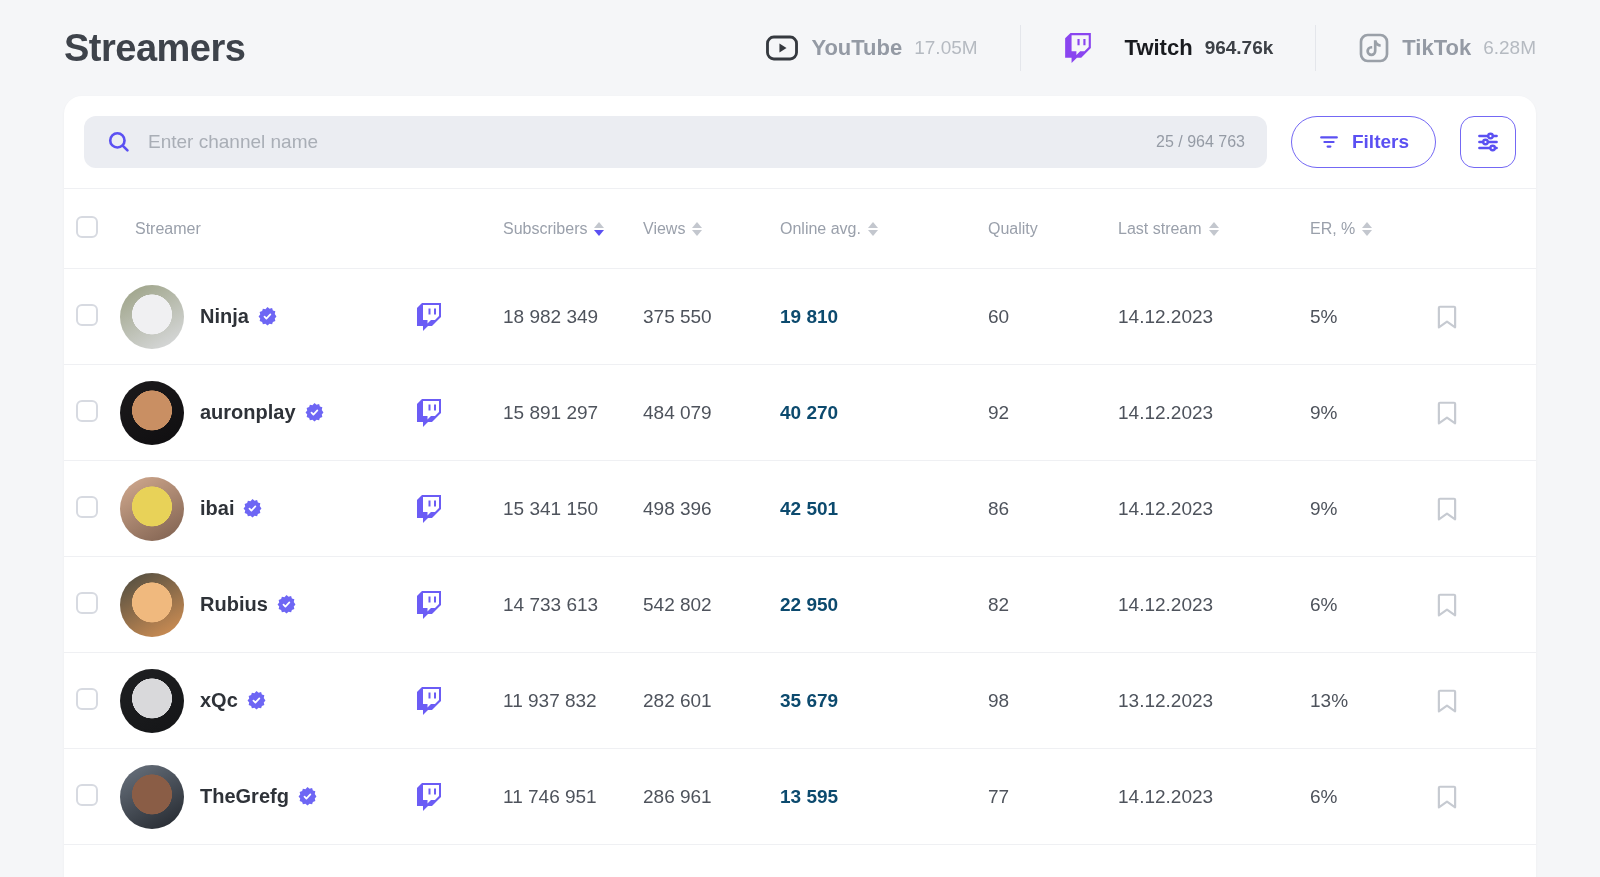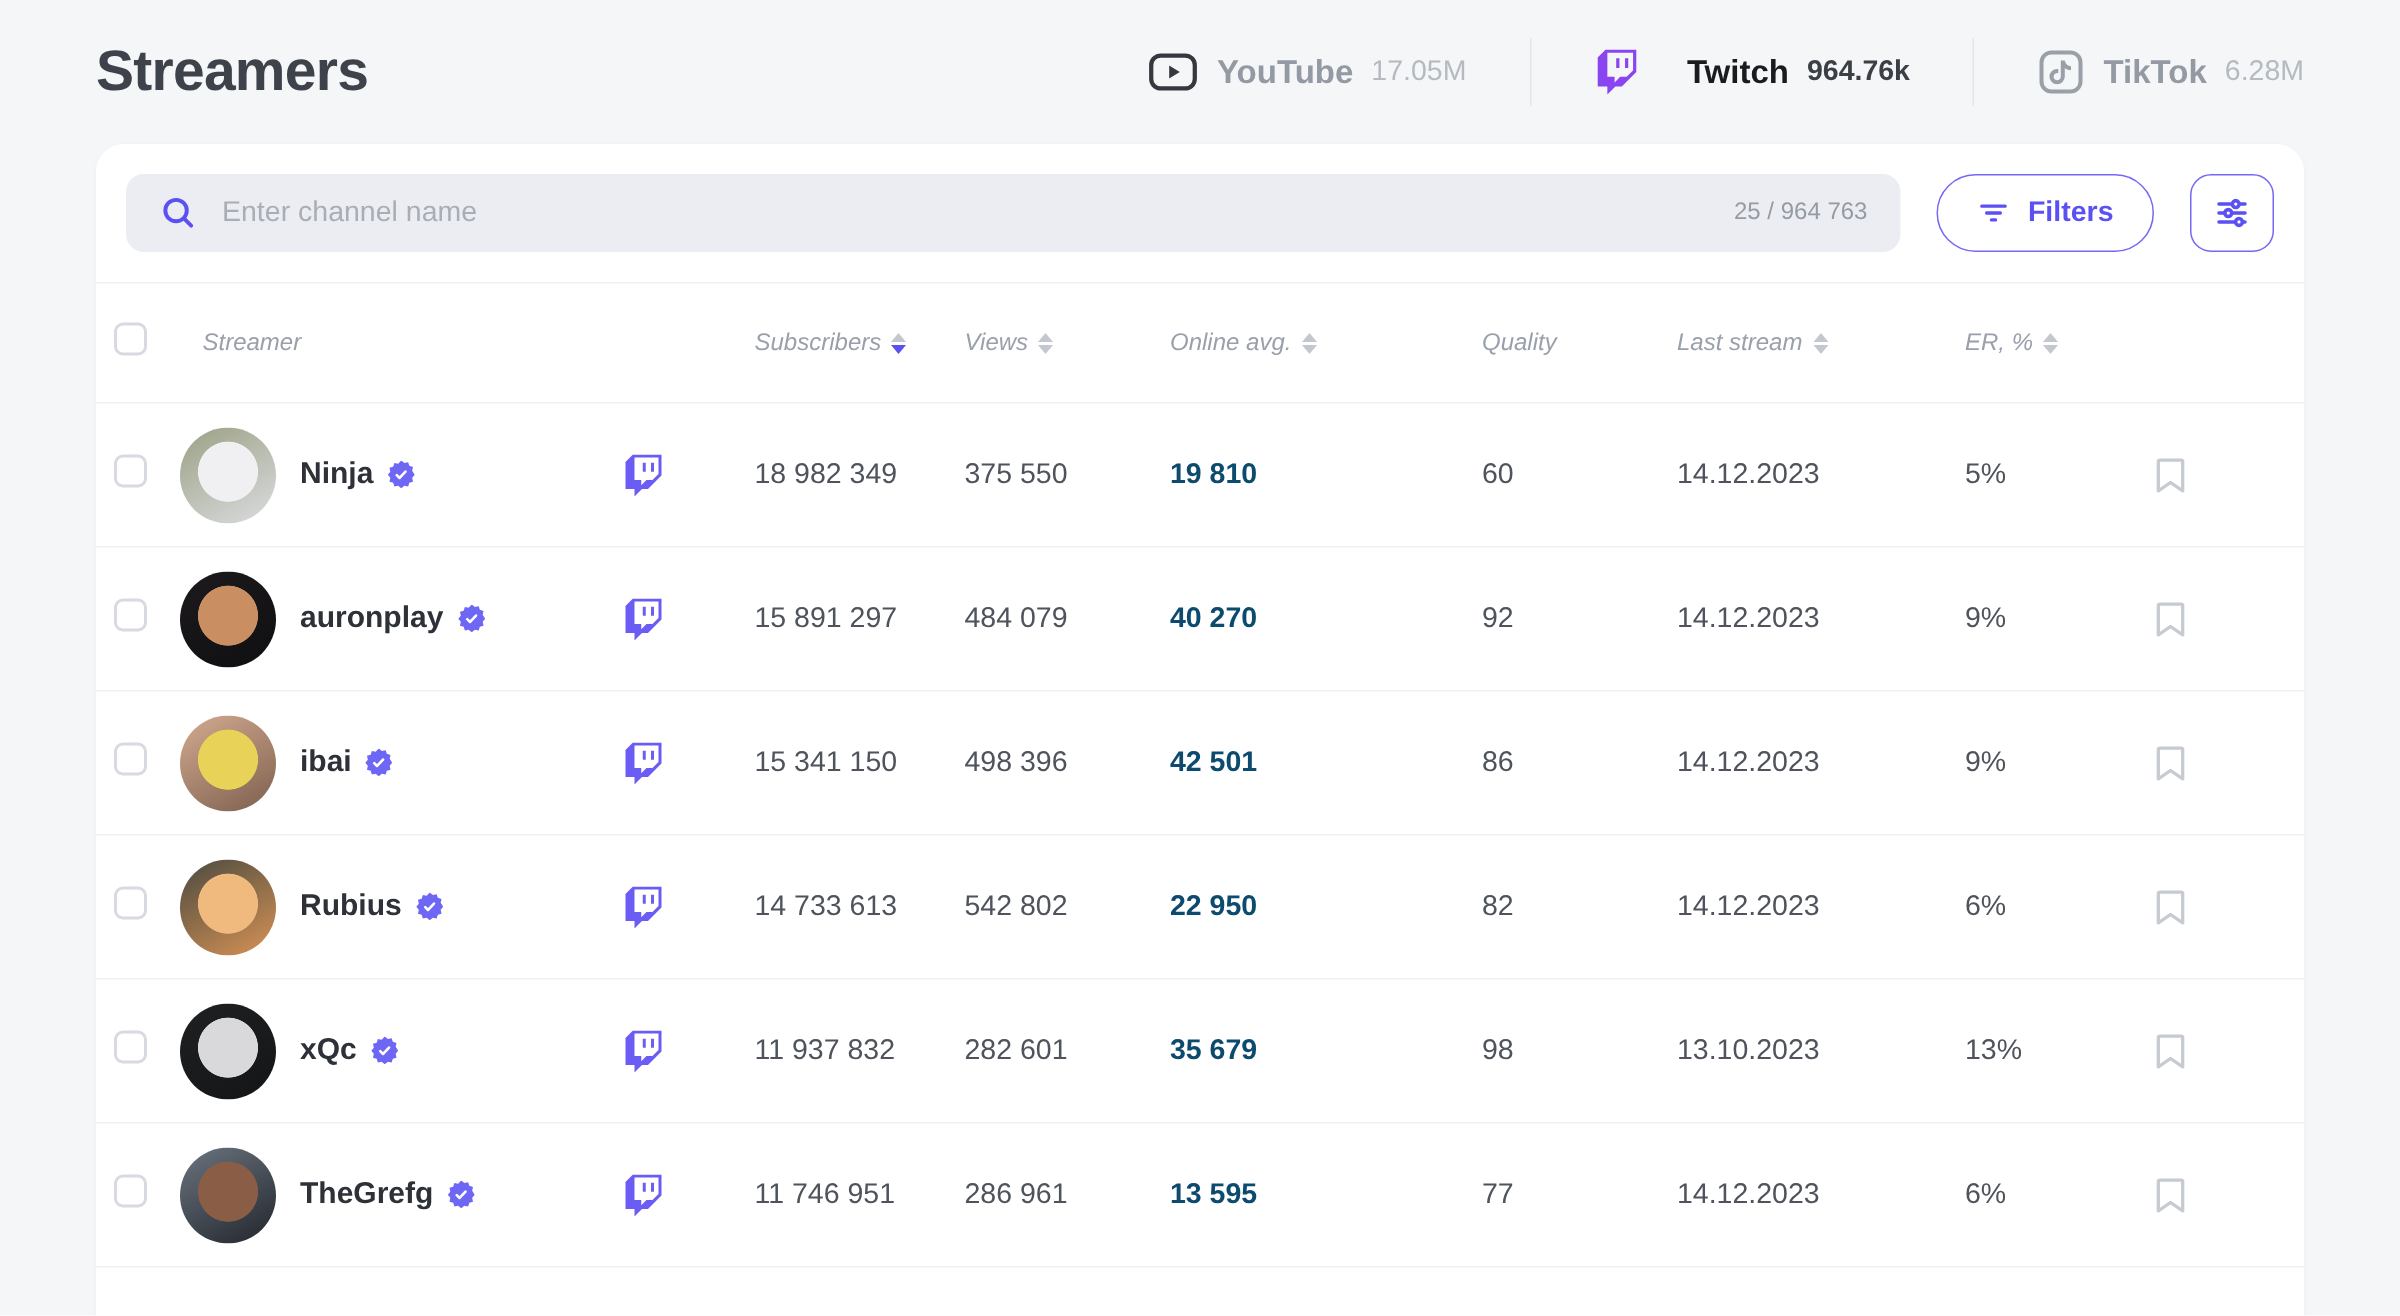--- a/index.html
+++ b/index.html
@@ -59,21 +59,21 @@
     display:flex; align-items:center; justify-content:center;
     margin-right:0;
   }
 
   
   .grid-row {
     display:grid;
     grid-template-columns:44px 307px 88px 140px 137px 208px 130px 192px 126px 1fr;
     align-items:center;
   }
-  .thead { height:80px; border-top:1px solid #eff0f3; color:#9aa0ab; font-size:16px;font-style:italic; }
+  .thead { height:80px; border-top:1px solid #eff0f3; color:#9aa0ab; font-size:16px; }
   .th { display:flex; align-items:center; gap:7px; cursor:pointer; }
   .th.nosort { cursor:default; }
   .thead .col-check { padding-left:12px; }
   .thead .col-streamer { padding-left:27px; }
 
   .trow { height:96px; border-top:1px solid #eff0f3; }
   .trow.partial { height:96px; background:#fff; }
 
   .checkbox {
     width:22px; height:22px; border:2px solid #d7dae1; border-radius:6px;
@@ -397,21 +397,21 @@
     </div>
     <div class="picon">
       <svg width="28" height="28" viewBox="0 0 24 24" fill="#6b5cf5">
             <path d="M11.571 4.714h1.715v5.143H11.57zm4.715 0H18v5.143h-1.714zM6 0L1.714 4.286v15.428h5.143V24l4.286-4.286h3.428L22.286 12V0zm14.571 11.143l-3.428 3.428h-3.429l-3 3v-3H6.857V1.714h13.714Z"></path>
           </svg>
     </div>
     <div class="cell">11 937 832</div>
     <div class="cell">282 601</div>
     <div class="cell bold">35 679</div>
     <div class="cell">98</div>
-    <div class="cell">13.10.2023</div>
+    <div class="cell">13.12.2023</div>
     <div class="cell">13%</div>
     <div>
       <button class="bookmark-btn">
         <svg width="22" height="26" viewBox="0 0 20 24" fill="none" stroke="#c6cad1" stroke-width="2" stroke-linejoin="round">
               <path d="M3.5 2.5h13a1 1 0 011 1v18l-7.5-5.2L2.5 21.5v-18a1 1 0 011-1z"></path>
             </svg>
       </button>
     </div>
   </div>
 

